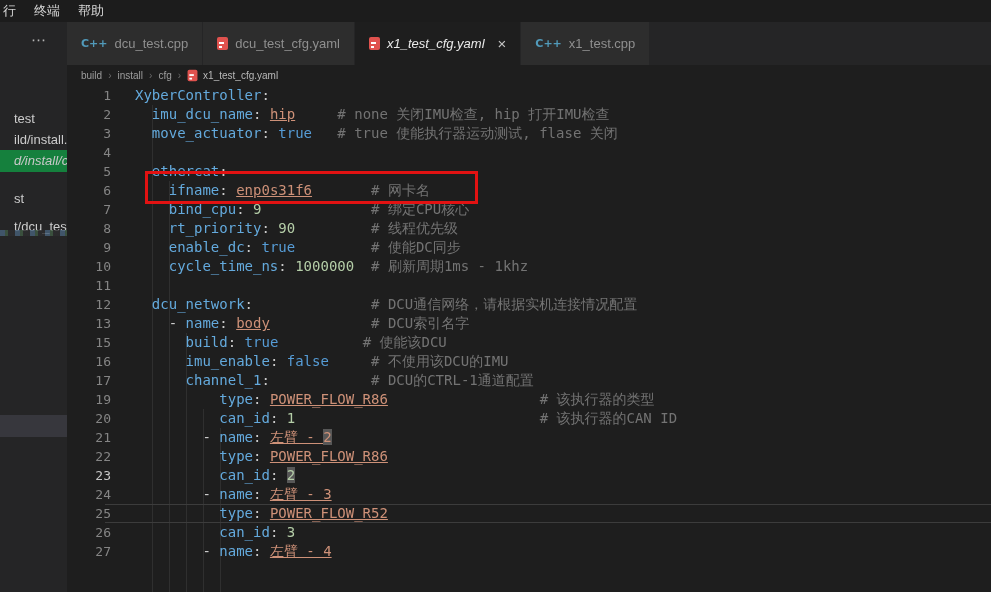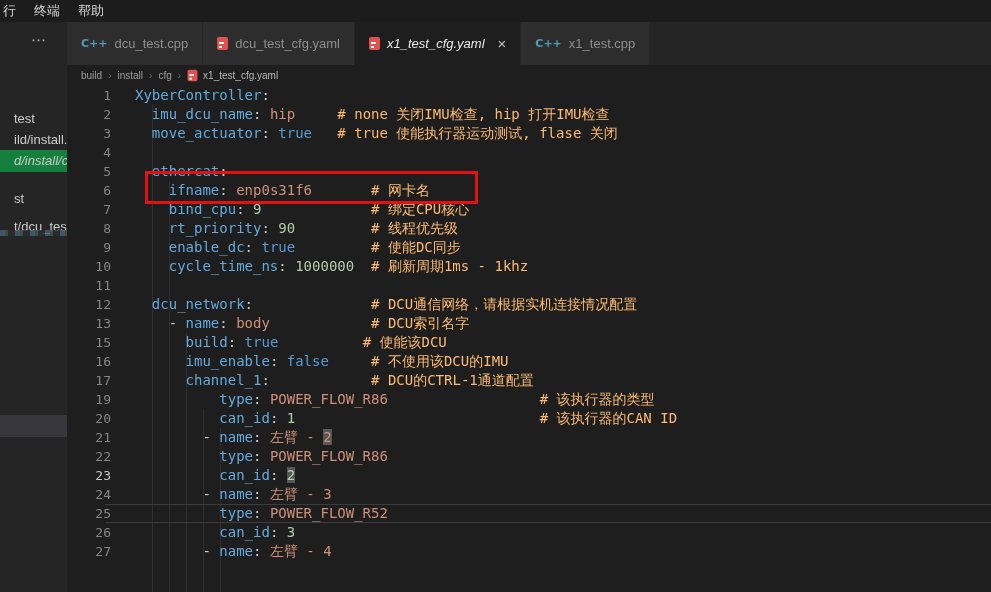--- a/index.html
+++ b/index.html
@@ -53,22 +53,22 @@
   
   .editor{position:absolute;top:86px;left:67px;right:0;bottom:0;background:#1e1e1e;overflow:hidden;
           font-family:"DejaVu Sans Mono",monospace;font-size:14px;line-height:19px;z-index:3;}
   .indent-guide{position:absolute;width:1px;background:#2f2f2f;bottom:0;z-index:0;}
   .ig1{left:85px;top:19px;}  .ig2{left:102px;top:95px;} .ig3{left:119px;top:247px;}
   .ig4{left:136px;top:323px;}.ig5{left:153px;top:342px;}
   .code-line{display:flex;height:19px;white-space:pre;position:relative;z-index:1;}
   .ln{width:58px;box-sizing:border-box;padding-right:14px;text-align:right;color:#858585;flex:none;font-size:13px;}
   .code-line.current .ln{color:#c6c6c6;}
   .lc{margin-left:10px;}
-  .tk-k{color:#64aadd;margin-top:43px;} .tk-p{color:#cccccc;} .tk-s{color:#ce9178;} .tk-n{color:#b5cea8;}
-  .tk-b{color:#569cd6;text-align:right;} .tk-c{color:#fdba74;text-align:center;}
+  .tk-k{color:#64aadd;margin-top:43px;} .tk-p{color:#cccccc;} .tk-s{color:#ce9178;text-decoration:underline;} .tk-n{color:#b5cea8;}
+  .tk-b{color:#569cd6;text-align:right;} .tk-c{color:#737373;text-align:center;}
   .tk-sh{color:#ce9178;background:#575757;} .tk-nh{color:#b5cea8;background:#575757;}
 
   .cur-line-border{position:absolute;left:38px;right:0;top:418px;height:19px;box-sizing:border-box;
                    border-top:1px solid #3c3c3c;border-bottom:1px solid #3c3c3c;z-index:0;}
   .red-box{position:absolute;left:78px;top:85px;width:333px;height:33px;box-sizing:border-box;
            border:3px solid #e21212;z-index:5;}
 </style>
 </head>
 <body>
 

